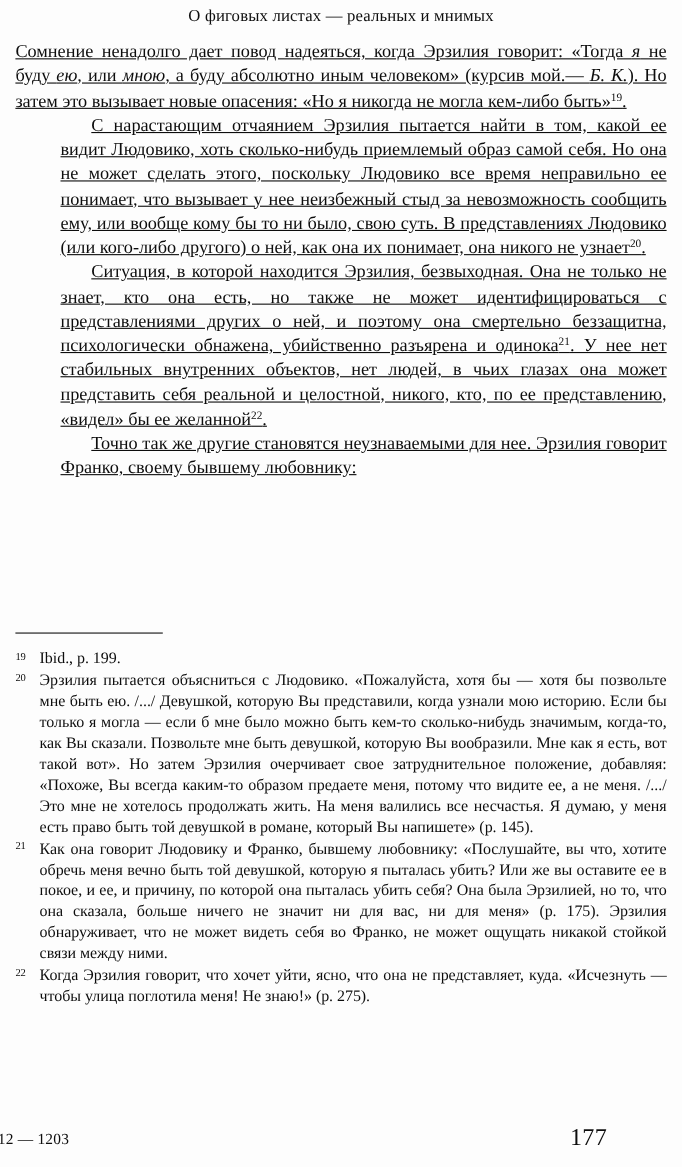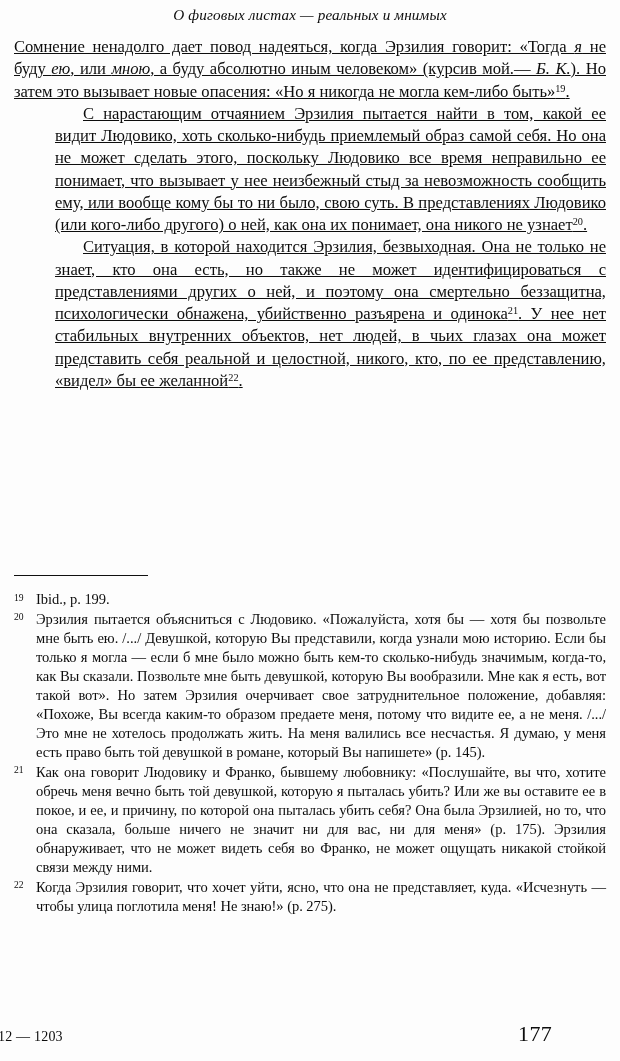--- a/index.html
+++ b/index.html
@@ -24,21 +24,20 @@
     box-sizing: border-box;
   }
 
   
   .running-head {
     position: absolute;
     top: 5px;
     left: 14px;
     width: 592px;
     text-align: center;
-    font-style: italic;
     font-size: 15.2px;
     letter-spacing: 0.15px;
     line-height: 20px;
     white-space: nowrap;
   }
 
   
   .body-block {
     position: absolute;
     top: 36px;
@@ -138,20 +137,21 @@
 <body>
 
 <div class="page">
 
   <div class="running-head">О фиговых листах — реальных и мнимых</div>
 
   <div class="body-block">
     <p class="para"><span>Сомнение ненадолго дает повод надеяться, когда Эрзилия говорит: «Тогда </span><span class="ital">я</span><span> не буду </span><span class="ital">ею</span><span>, или </span><span class="ital">мною</span><span>, а буду абсолютно иным человеком» (курсив мой.— </span><span class="ital">Б. К.</span><span>). Но затем это вызывает новые опасения: «Но я никогда не могла кем-либо быть»</span><sup class="fnref">19</sup><span>.</span></p>
     <p class="para indent"><span>С нарастающим отчаянием Эрзилия пытается найти в том, какой ее видит Людовико, хоть сколько-нибудь приемлемый образ самой себя. Но она не может сделать этого, поскольку Людовико все время неправильно ее понимает, что вызывает у нее неизбежный стыд за невозможность сообщить ему, или вообще кому бы то ни было, свою суть. В представлениях Людовико (или кого-либо другого) о ней, как она их понимает, она никого не узнает</span><sup class="fnref">20</sup><span>.</span></p>
     <p class="para indent"><span>Ситуация, в которой находится Эрзилия, безвыходная. Она не только не знает, кто она есть, но также не может идентифицироваться с представлениями других о ней, и поэтому она смертельно беззащитна, психологически обнажена, убийственно разъярена и одинока</span><sup class="fnref">21</sup><span>. У нее нет стабильных внутренних объектов, нет людей, в чьих глазах она может представить себя реальной и целостной, никого, кто, по ее представлению, «видел» бы ее желанной</span><sup class="fnref">22</sup><span>.</span></p>
+    <p class="para indent"><span>Точно так же другие становятся неузнаваемыми для нее. Эрзилия говорит Франко, своему бывшему любовнику:</span></p>
   </div>
 
   <div class="fn-rule"></div>
 
   <div class="footnotes">
     <div class="fn">
       <span class="fn-num">19</span>
       <span class="fn-text">Ibid., p. 199.</span>
     </div>
     <div class="fn">

